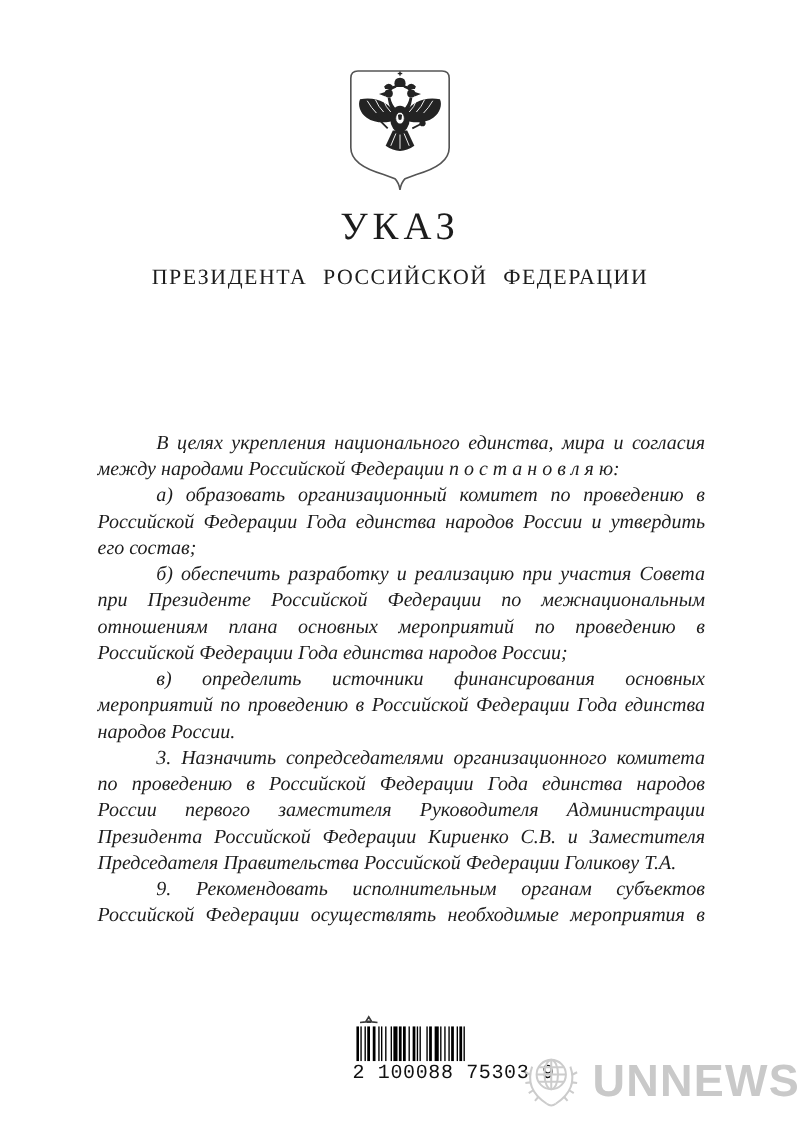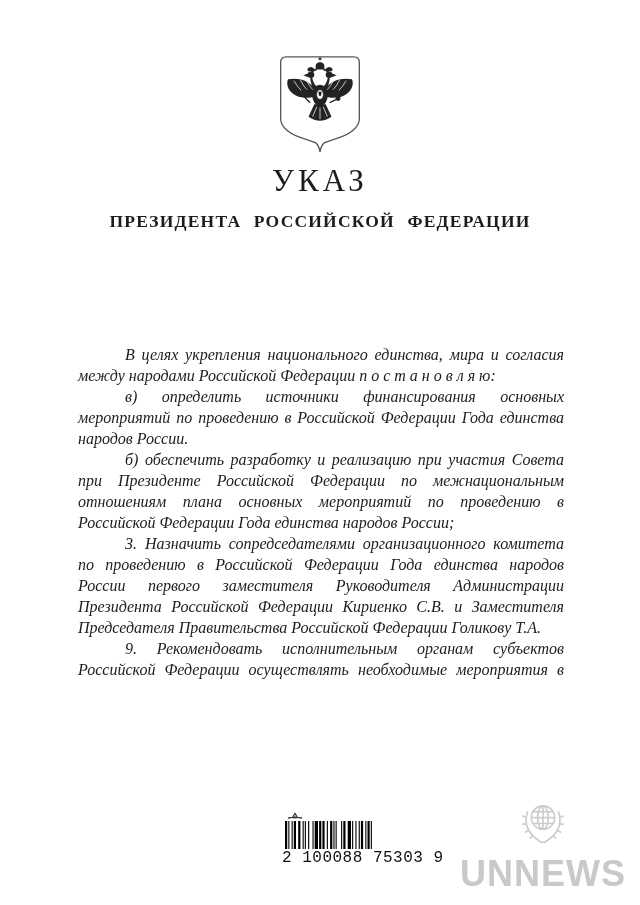--- a/index.html
+++ b/index.html
@@ -20,21 +20,21 @@
   }
   
   .doc-type{
     position:absolute;top:163px;left:0;width:100%;
     text-align:center;
     font-size:31px;letter-spacing:4px;font-weight:400;
   }
   .issuer{
     position:absolute;top:211px;left:0;width:100%;
     text-align:center;
-    font-size:17.5px;letter-spacing:1.2px;word-spacing:7px;font-weight:bold;
+    font-size:17.5px;letter-spacing:1.2px;word-spacing:7px;
   }
   .subject{
     position:absolute;top:288px;left:0;width:100%;
     text-align:center;
     font-weight:700;font-size:15.5px;line-height:21px;
   }
   
   .body-text{
     position:absolute;top:344px;left:78px;width:486px;
     font-size:16px;line-height:21px;
@@ -49,22 +49,22 @@
   }
   .barcode .mark{display:block;margin:0 auto 1px 4px;width:18px;height:9px;}
   .barcode svg.bars{display:block;width:88px;height:28px;margin:0 auto;}
   .barcode .digits{
     display:block;margin-top:0px;
     font-family:"Liberation Mono","DejaVu Sans Mono",monospace;
     font-size:16px;letter-spacing:0.5px;color:#111;white-space:nowrap;
   }
   
   .watermark{
-    position:absolute;right:14px;bottom:13px;
-    display:flex;align-items:center;gap:6px;flex-direction:column;
+    position:absolute;right:0;bottom:13px;
+    display:flex;align-items:center;gap:6px;
   }
   .watermark .wm-logo{width:54px;height:54px;}
   .watermark .wm-text{
     font-family:"Liberation Sans","DejaVu Sans",sans-serif;
     font-weight:700;font-size:36px;letter-spacing:1px;
     color:#c9c9c9;line-height:1;
   }
 </style>
 </head>
 <body>
@@ -114,22 +114,23 @@
       <path d="M48,44 q2,-1.5 4,0 l-0.5,4 q-1.5,1.5 -3,0 z" fill="#232323"></path>
     </svg>
   </div>
 
   <div class="doc-type">УКАЗ</div>
   <div class="issuer">ПРЕЗИДЕНТА РОССИЙСКОЙ ФЕДЕРАЦИИ</div>
 
 
   <div class="body-text">
     <p>В целях укрепления национального единства, мира и согласия между народами Российской Федерации п о с т а н о в л я ю:</p>
+    <p>а) образовать организационный комитет по проведению в Российской Федерации Года единства народов России и утвердить его состав;</p>
+    <p>б) обеспечить разработку и реализацию при участия Совета при Президенте Российской Федерации по межнациональным отношениям плана основных мероприятий по проведению в Российской Федерации Года единства народов России;</p>
     <p>в) определить источники финансирования основных мероприятий по проведению в Российской Федерации Года единства народов России.</p>
-    <p>б) обеспечить разработку и реализацию при участия Совета при Президенте Российской Федерации по межнациональным отношениям плана основных мероприятий по проведению в Российской Федерации Года единства народов России;</p>
     <p>3. Назначить сопредседателями организационного комитета по проведению в Российской Федерации Года единства народов России первого заместителя Руководителя Администрации Президента Российской Федерации Кириенко С.В. и Заместителя Председателя Правительства Российской Федерации Голикову Т.А.</p>
     <p class="p-cut">9. Рекомендовать исполнительным органам субъектов Российской Федерации осуществлять необходимые мероприятия в</p>
   </div>
 
   <div class="barcode">
     <svg class="mark" viewBox="0 0 18 9" xmlns="http://www.w3.org/2000/svg">
       <path d="M2,7 L6.5,6.5 L9,2.5 L11.5,6.5 L16,7" stroke="#3a3a3a" stroke-width="1.3" fill="none"></path>
       <rect x="7" y="5.4" width="4" height="2" fill="#3a3a3a"></rect>
     </svg>
     <svg class="bars" id="barcode-bars" preserveAspectRatio="none" xmlns="http://www.w3.org/2000/svg" fill="#000" viewBox="0 0 80 28">

